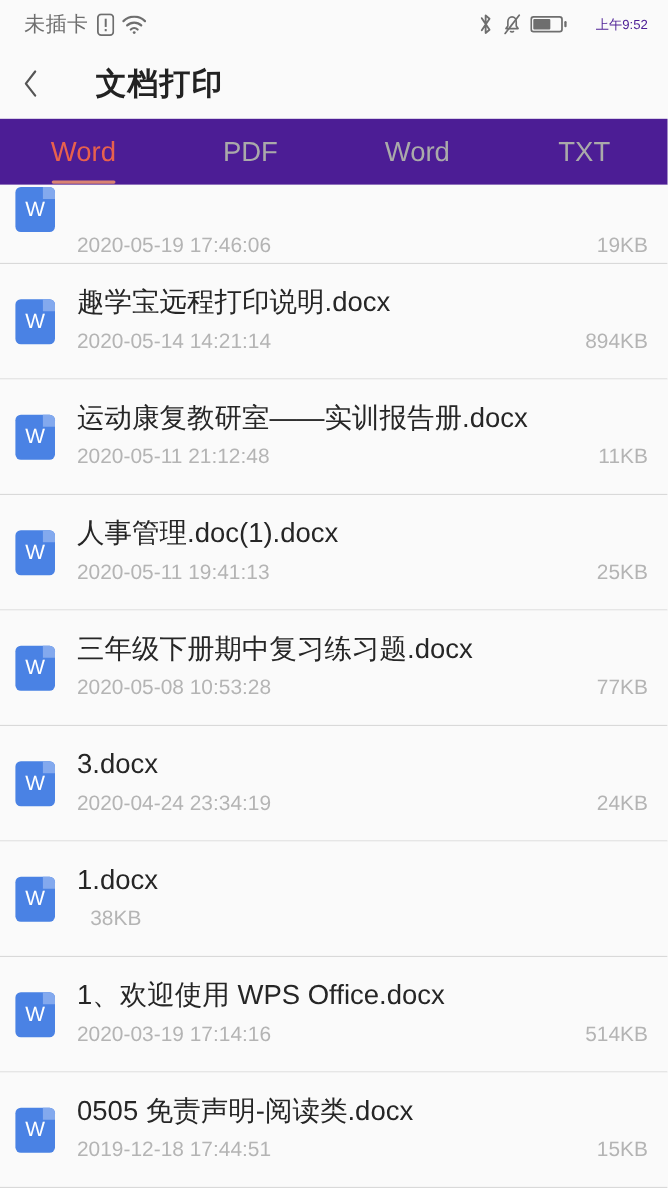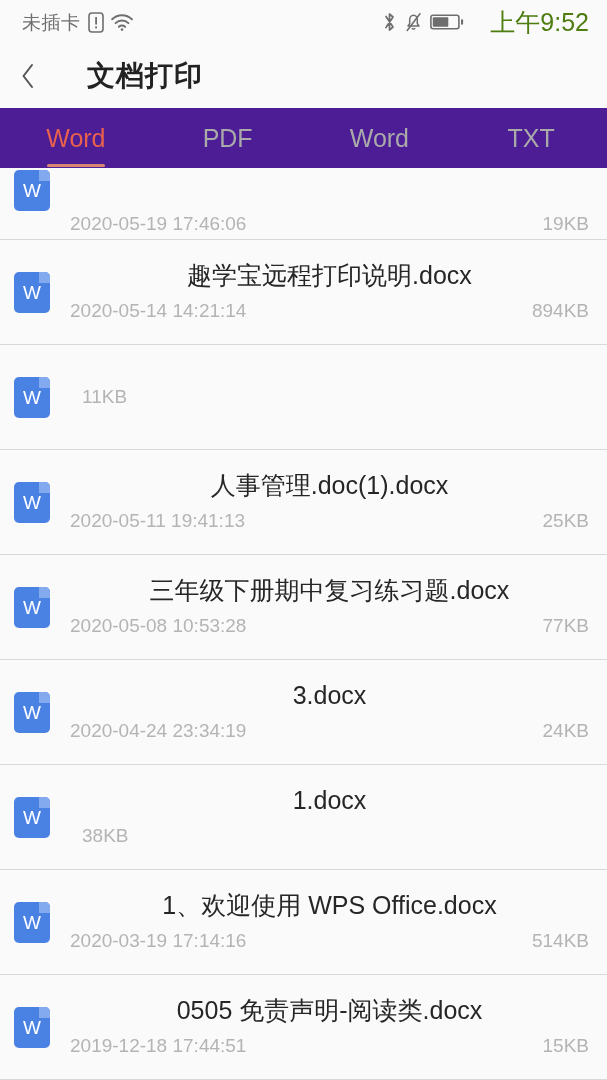--- a/index.html
+++ b/index.html
@@ -10,21 +10,20 @@
     font-family: "Liberation Sans", "DejaVu Sans", sans-serif;
     overflow: hidden;
   }
   .phone {
     position: relative;
     width: 607px;
     height: 1080px;
     background: #fafafa;
     display: flex;
     flex-direction: column;
-    text-align: center;
   }
 
   
   .status-bar {
     height: 44px;
     flex: 0 0 44px;
     display: flex;
     align-items: center;
     justify-content: space-between;
     padding: 0 18px 0 22px;
@@ -35,22 +34,22 @@
     align-items: center;
     gap: 7px;
   }
   .status-text {
     font-size: 19px;
     color: #6e6e6e;
     letter-spacing: .5px;
     line-height: 1;
   }
   .clock {
-    font-size: 25px;
-    color: #4d7c0f;
+    font-size: 12px;
+    color: #4c1d95;
     line-height: 1;
     margin-left: 19px;
   }
   .ico { display: inline-flex; align-items: center; }
 
   
   .title-bar {
     height: 64px;
     flex: 0 0 64px;
     display: flex;
@@ -305,21 +304,23 @@
         </div>
       </div>
     </div>
 
     <div class="file-row">
       <div class="file-icon">
         <span class="corner"></span>
         <span class="glyph">W</span>
       </div>
       <div class="file-meta">
-        <div class="file-sub">
+        <div class="file-name">运动康复教研室——实训报告册.docx</div>
+        <div class="file-sub">
+          <span class="file-date">2020-05-11 21:12:48</span>
           <span class="file-size">11KB</span>
         </div>
       </div>
     </div>
 
     <div class="file-row">
       <div class="file-icon">
         <span class="corner"></span>
         <span class="glyph">W</span>
       </div>

